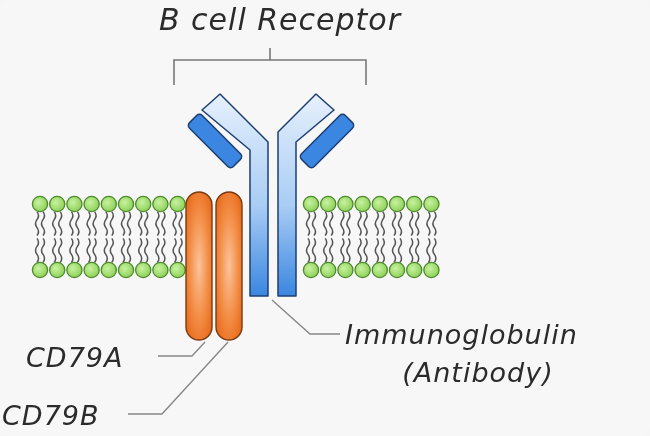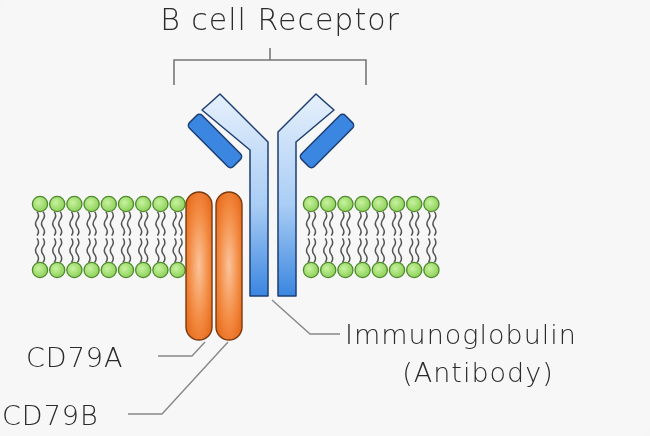--- a/index.html
+++ b/index.html
@@ -1,21 +1,21 @@
 <!DOCTYPE html>
 <html><head>
   <meta charset="utf-8">
   <style>
     html, body { margin: 0; padding: 0; }
     body {
       width: 650px; height: 436px; overflow: hidden;
       background: #f6f6f6;
       font-family: "DejaVu Sans", sans-serif;
     }
-    .stage { position: relative; width: 650px; height: 436px; background: #f7f7f7; border-radius: 10px; }
+    .stage { position: relative; width: 650px; height: 436px; background: #f7f7f7; border-radius: 10px; font-style: italic; }
     svg { position: absolute; left: 0; top: 0; }
     .lbl { fill: #2b2b2b; font-family: "DejaVu Sans", sans-serif; font-weight: 300; }
     .title { font-size: 30px; letter-spacing: 1px; }
     .side { font-size: 27px; letter-spacing: 1px; }
   </style>
 </head>
 <body>
 
 <div class="stage">
   <svg id="diagram" width="650" height="436" viewBox="0 0 650 436">

